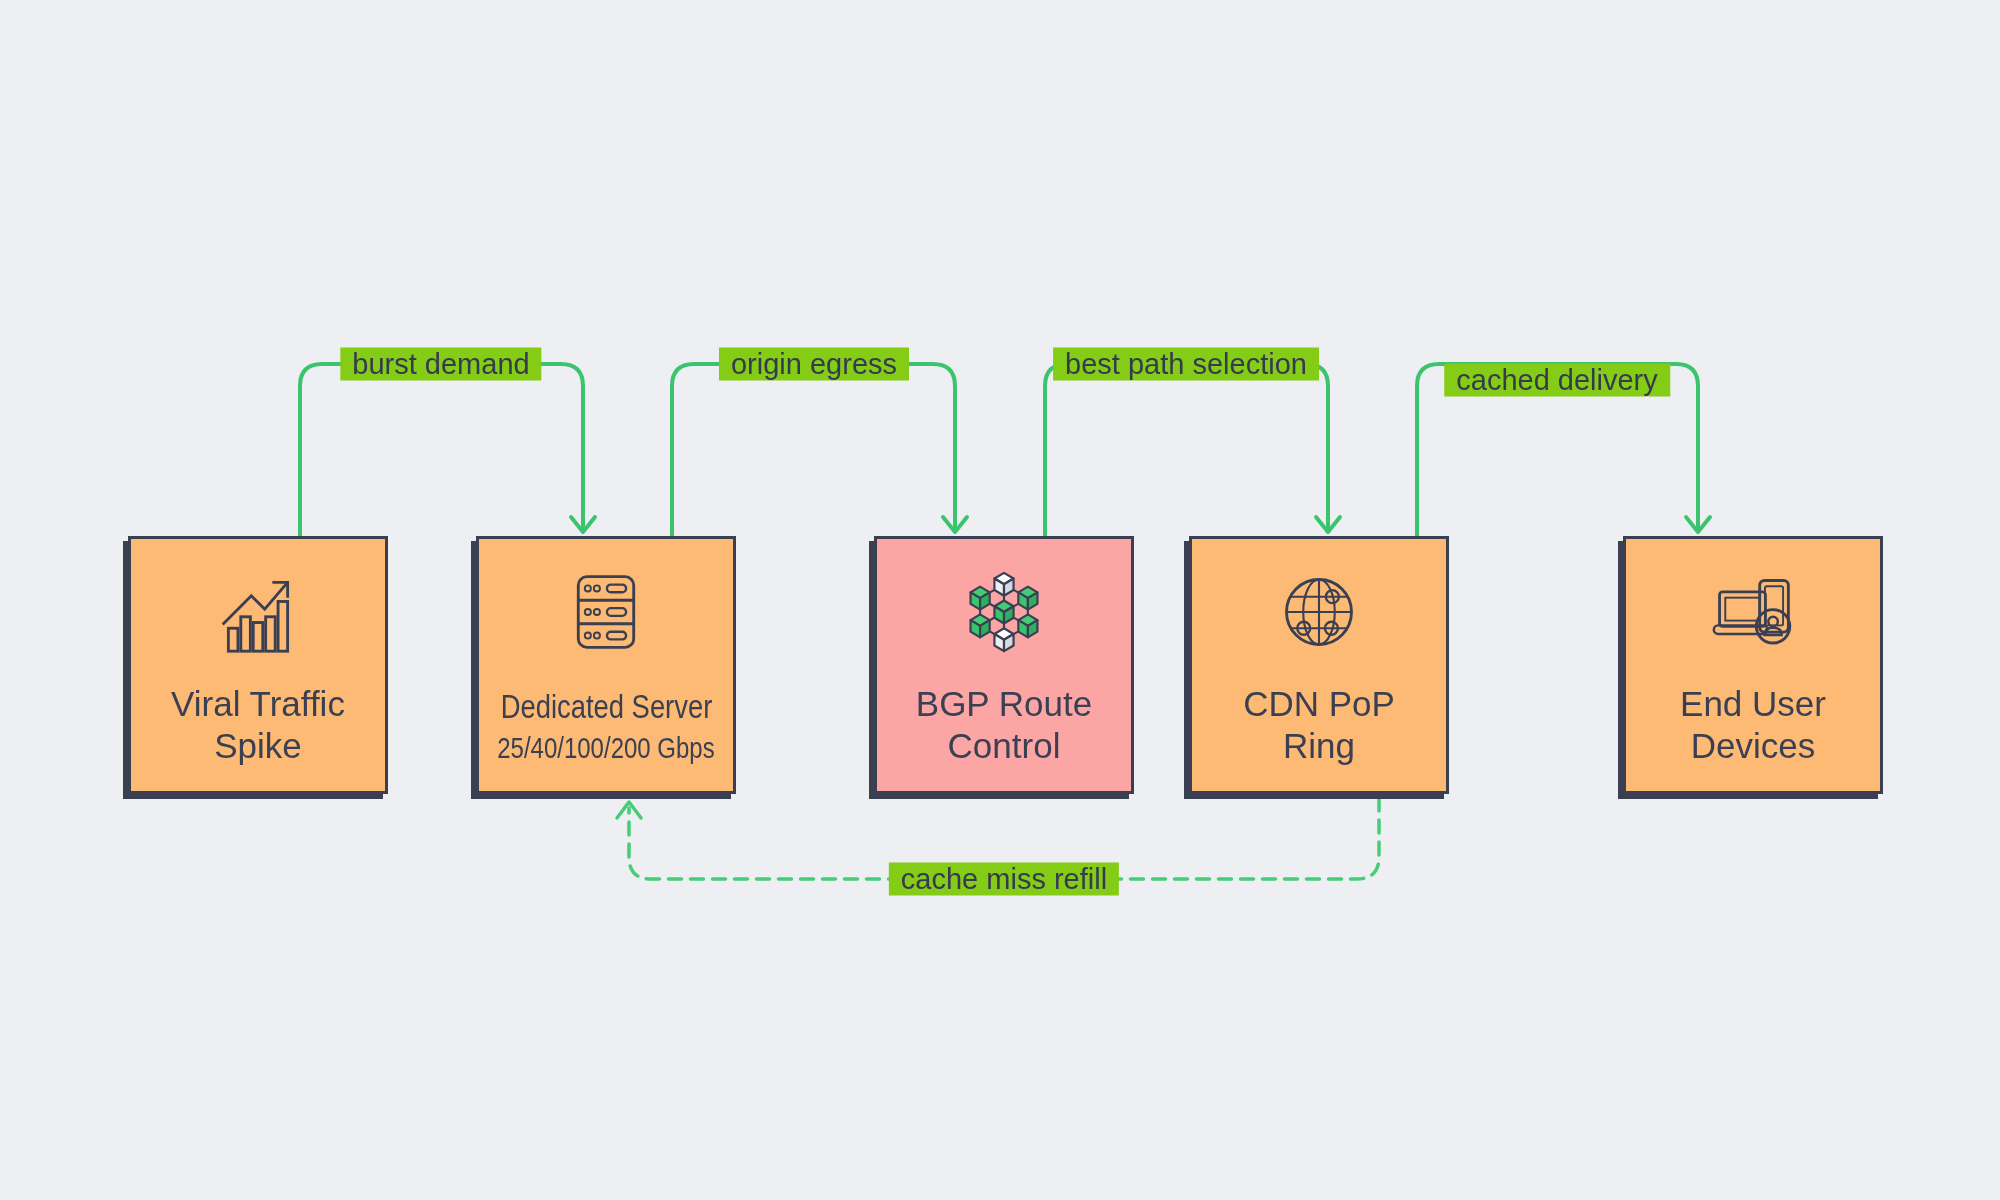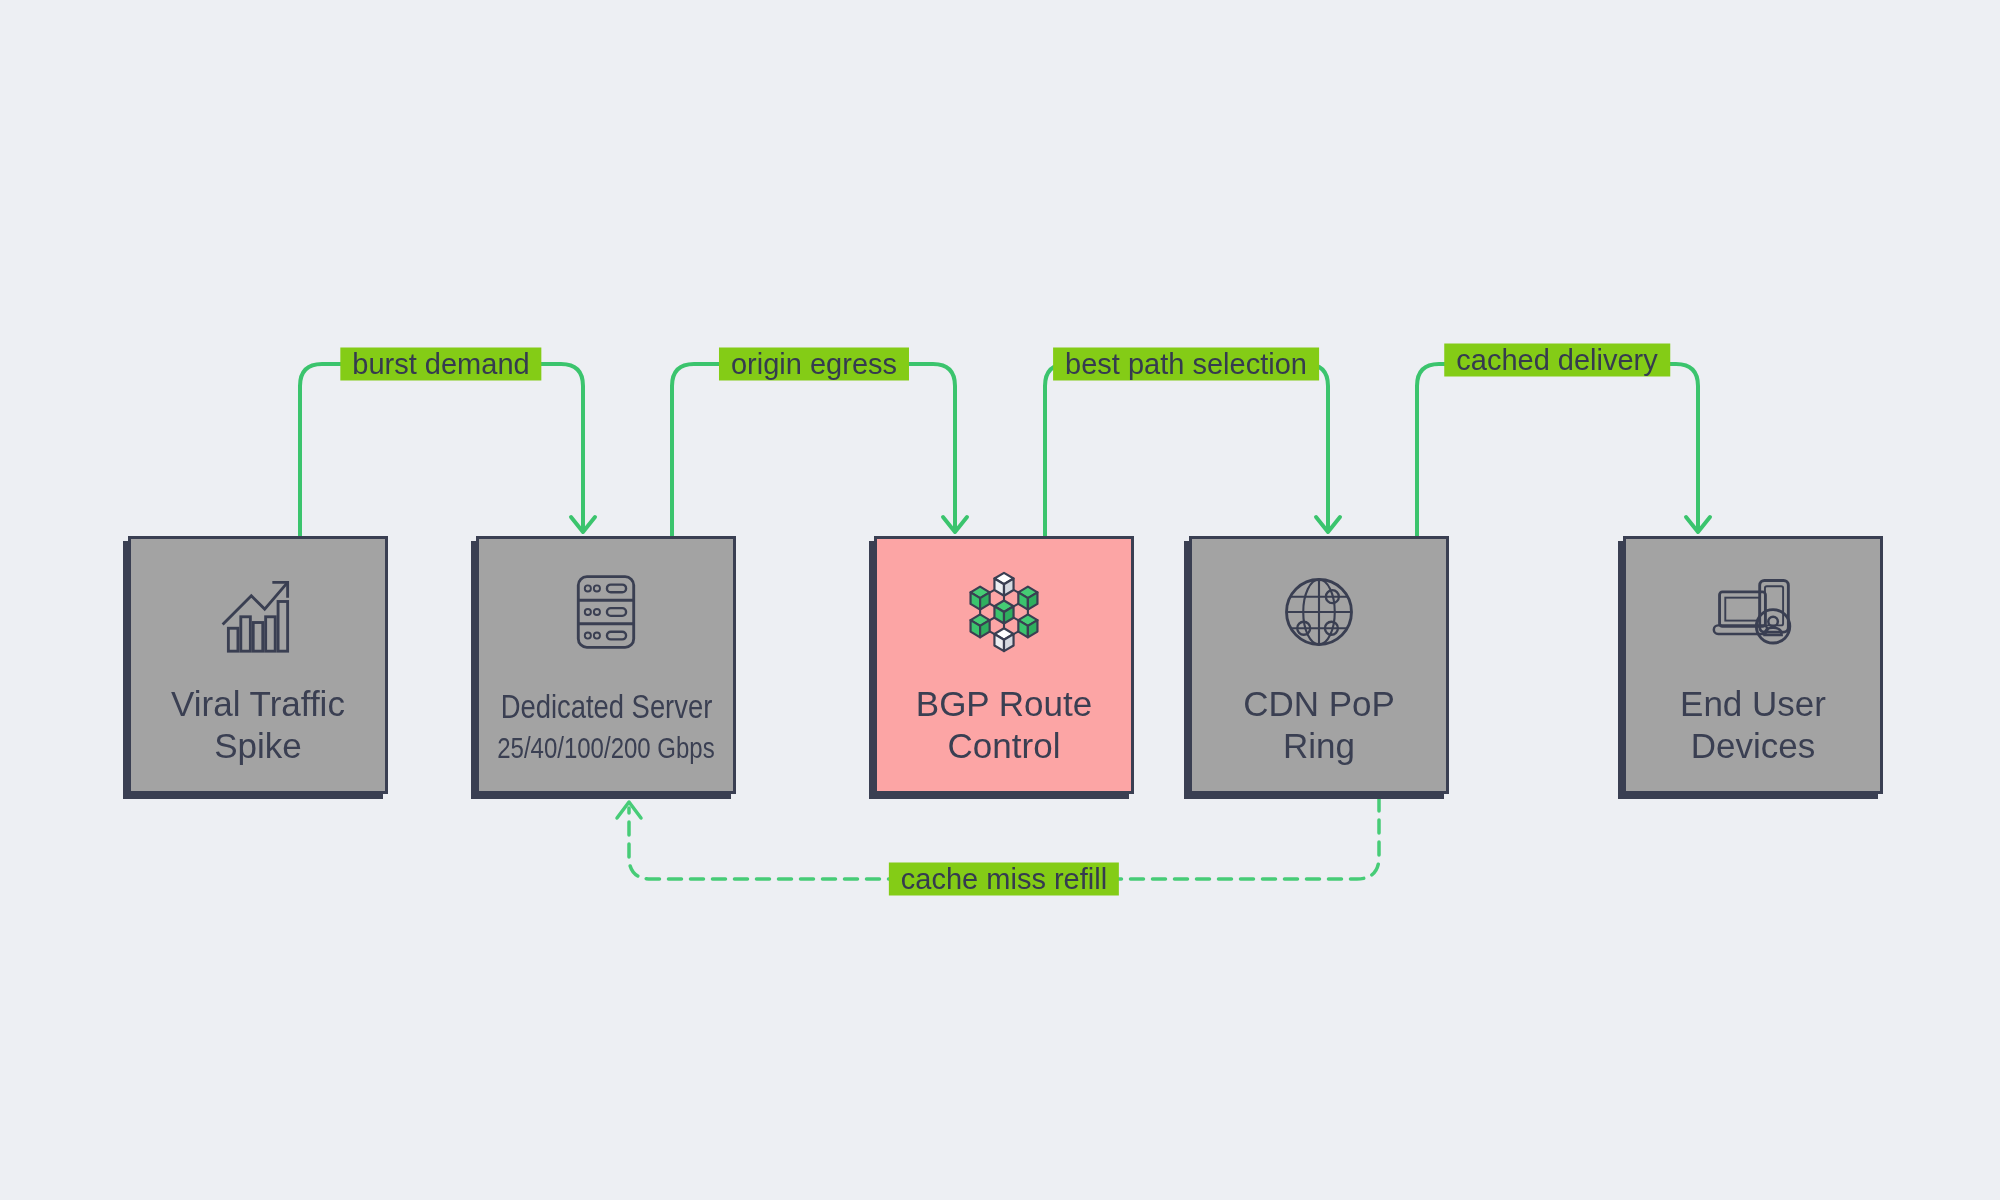--- a/index.html
+++ b/index.html
@@ -1,21 +1,21 @@
 <!DOCTYPE html>
 <html><head>
 <meta charset="utf-8">
 <style>
   html,body{margin:0;padding:0;}
   body{background:#edeff3;font-family:"Liberation Sans","DejaVu Sans",sans-serif;}
   .stage{position:relative;width:2000px;height:1200px;background:#edeff3;overflow:hidden;}
   .wires{position:absolute;left:0;top:0;width:2000px;height:1200px;}
   .node{
     position:absolute;top:536px;width:260px;height:258px;box-sizing:border-box;
-    background:#a3a3a3;border:3px solid #3a3f52;box-shadow:-5px 5px 0 #3a3f52;
+    background:#fdba74;border:3px solid #3a3f52;box-shadow:-5px 5px 0 #3a3f52;
     display:flex;flex-direction:column;align-items:center;
   }
   .node.highlight{background:#fca5a5;}
   .icon{margin-top:30px;width:86px;height:86px;flex:0 0 auto;}
   .title{
     margin-top:28px;width:225px;text-align:center;color:#3a3f52;
     font-size:35px;line-height:1.2;font-weight:400;
   }
   .title.condensed{white-space:nowrap;width:auto;font-size:33px;transform:scaleX(0.83);margin-top:32px;}
   .subtitle{
@@ -151,16 +151,16 @@
       <circle cx="66" cy="60" r="17.5" fill="#3bc46d" class="stroke-ink" style="stroke-width:3"></circle>
       <circle cx="66" cy="55" r="5" class="stroke-ink" style="stroke-width:2.6"></circle>
       <path d="M57,69 Q57,61.5 66,61.5 Q75,61.5 75,69 Z" class="stroke-ink" style="stroke-width:2.6"></path>
     </svg>
     <div class="title">End User Devices</div>
   </div>
 
   <div class="flow-label" style="left:441px;top:364px">burst demand</div>
   <div class="flow-label" style="left:814px;top:364px">origin egress</div>
   <div class="flow-label" style="left:1186px;top:364px">best path selection</div>
-  <div class="flow-label" style="left:1557px;top:360px">cached delivery</div>
+  <div class="flow-label" style="left:1557px;top:380px">cached delivery</div>
   <div class="flow-label" style="left:1004px;top:879px">cache miss refill</div>
 
 </div>
 
 </body></html>

